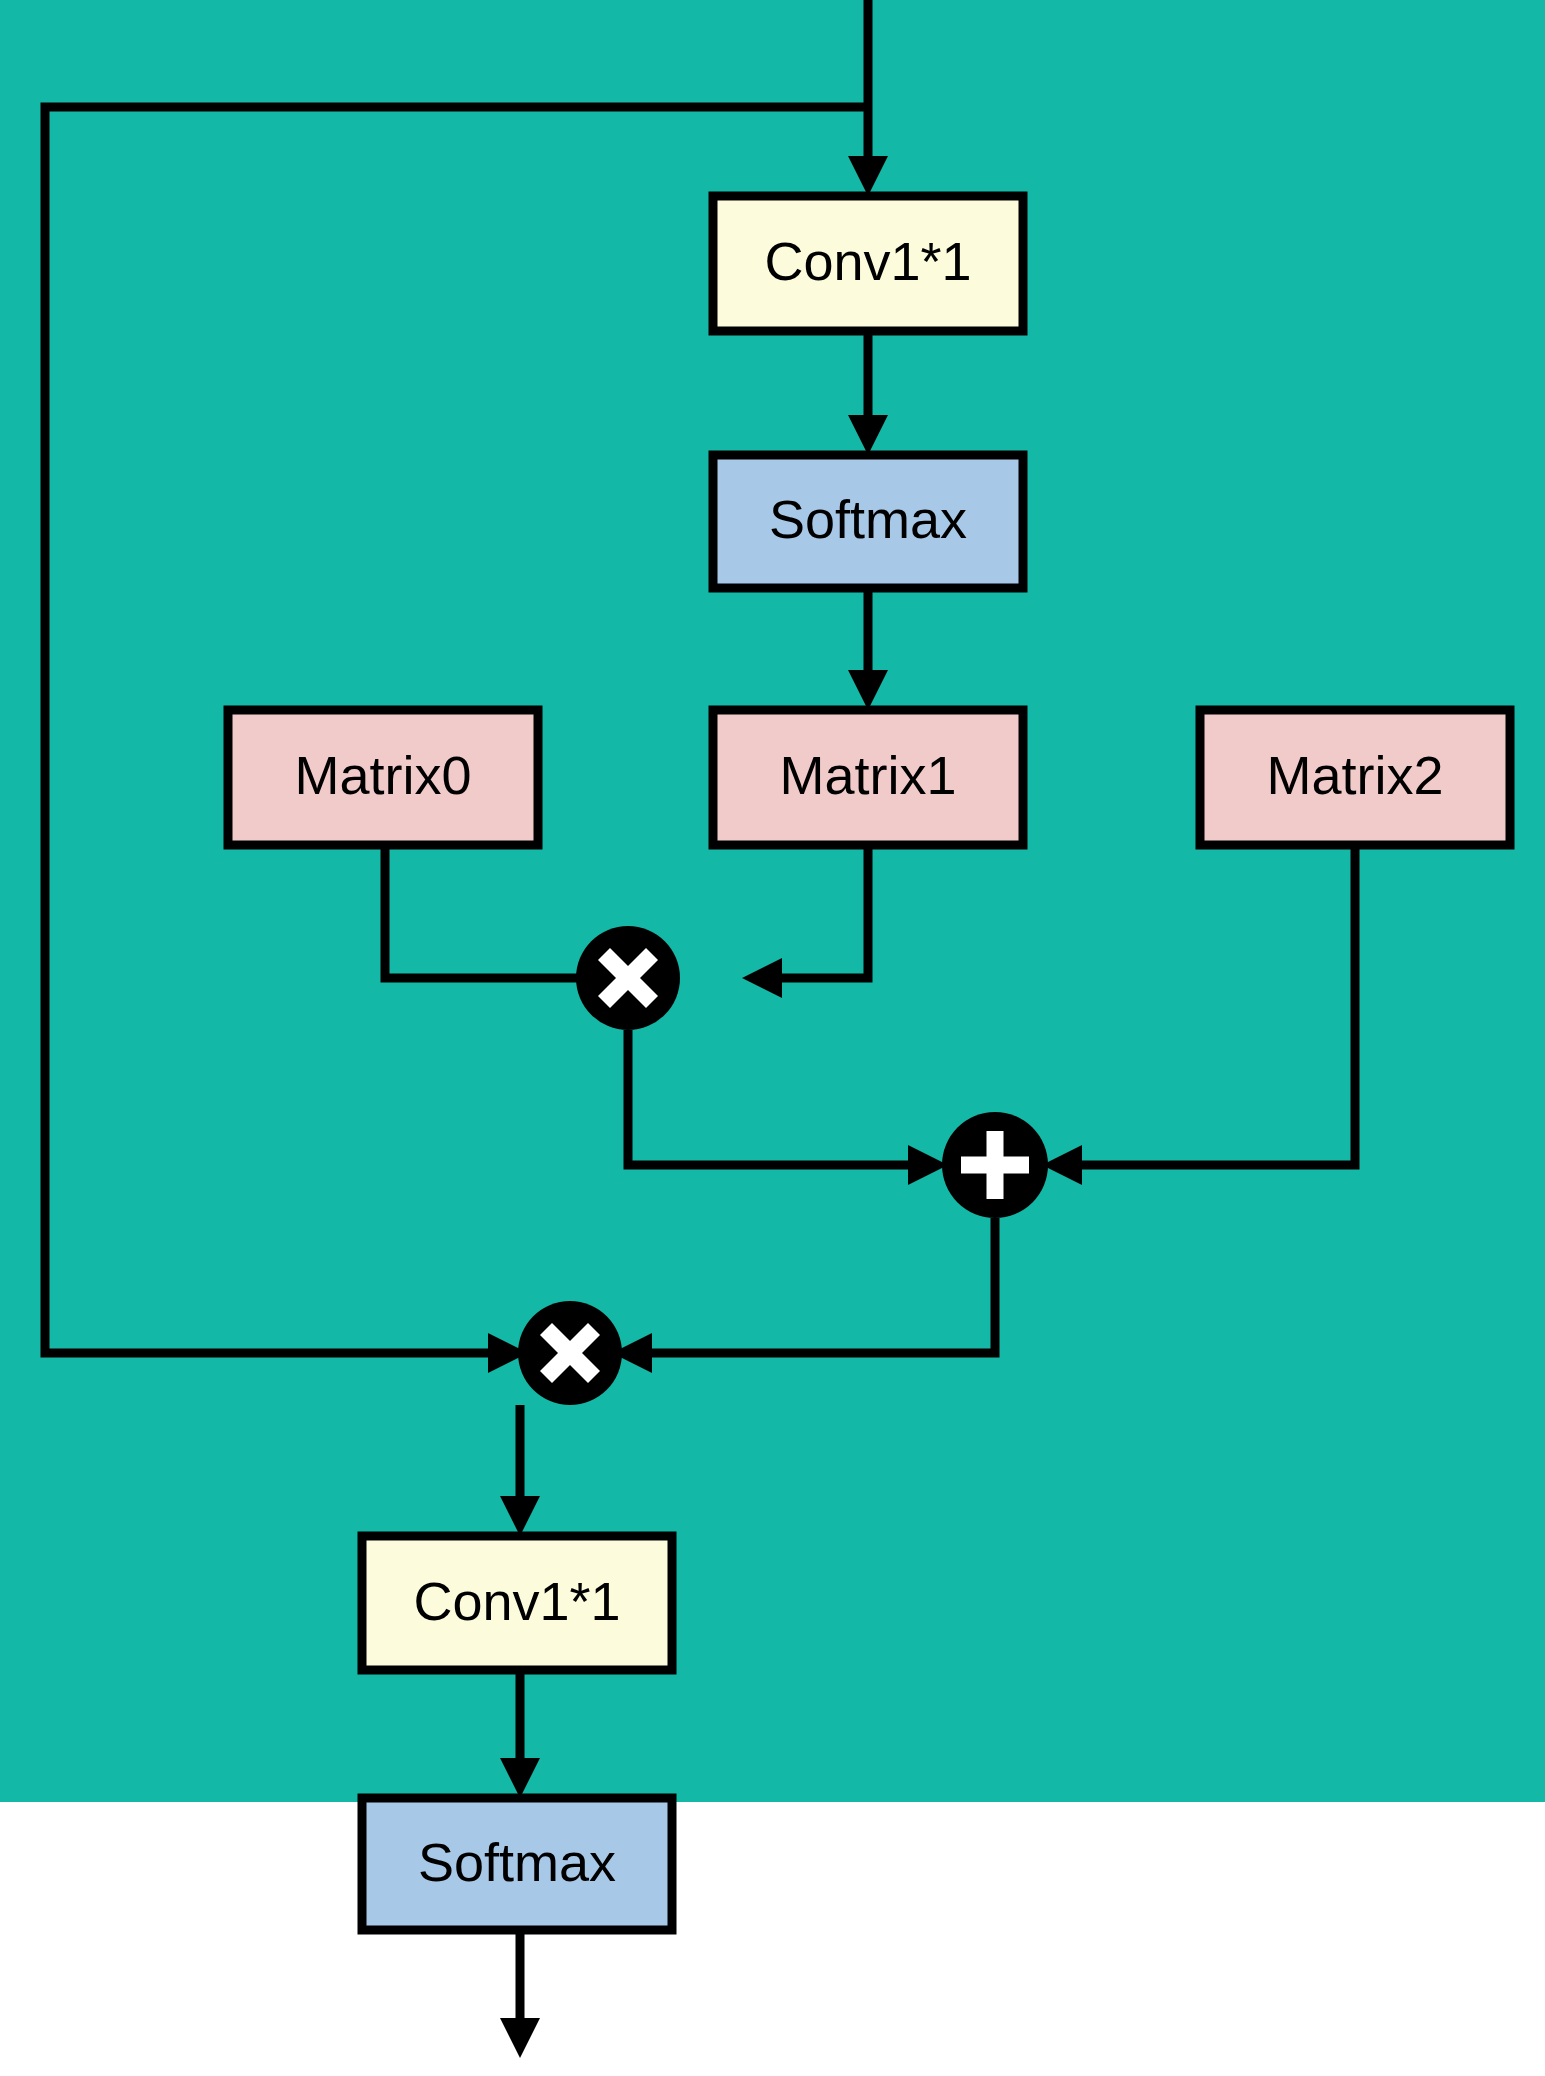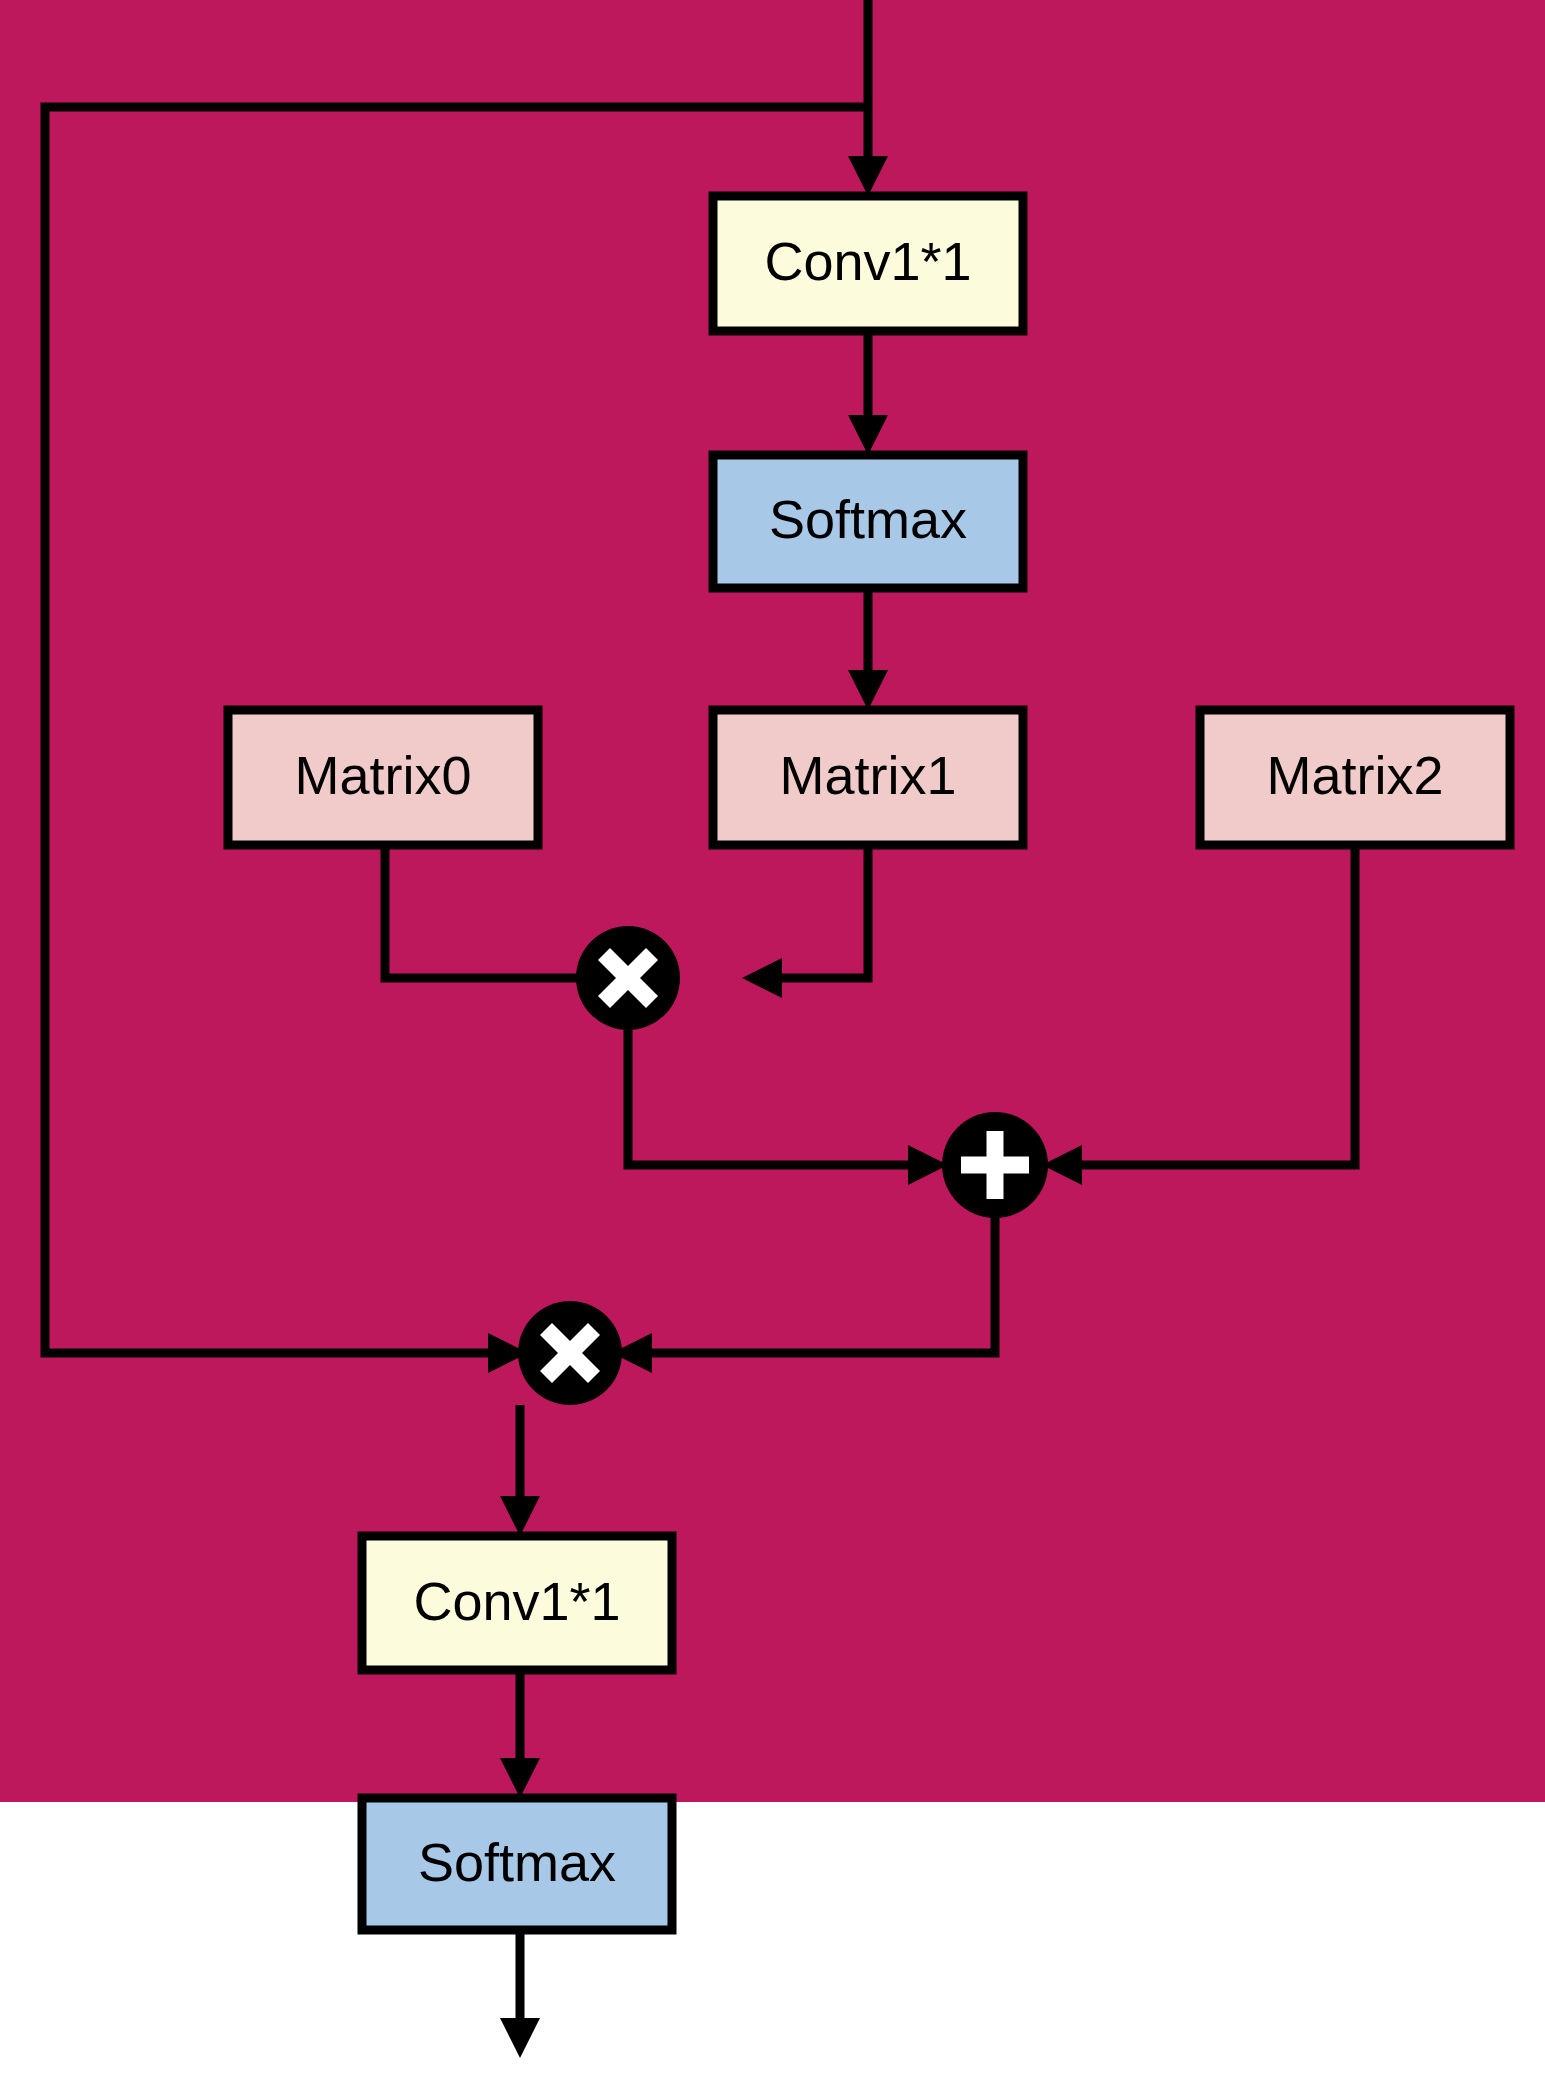--- a/index.html
+++ b/index.html
@@ -10,21 +10,21 @@
   body {
     width: 1545px;
     height: 2076px;
     font-family: "Liberation Sans", sans-serif;
     overflow: hidden;
   }
   #diagram-root {
     position: relative;
     width: 1545px;
     height: 1802px;
-    background: #be185d;
+    background: #14b8a6;
   }
   svg.flow {
     display: block;
     width: 1545px;
     height: 2076px;
   }
   .node-box {
     stroke: #000000;
     stroke-width: 9;
   }

